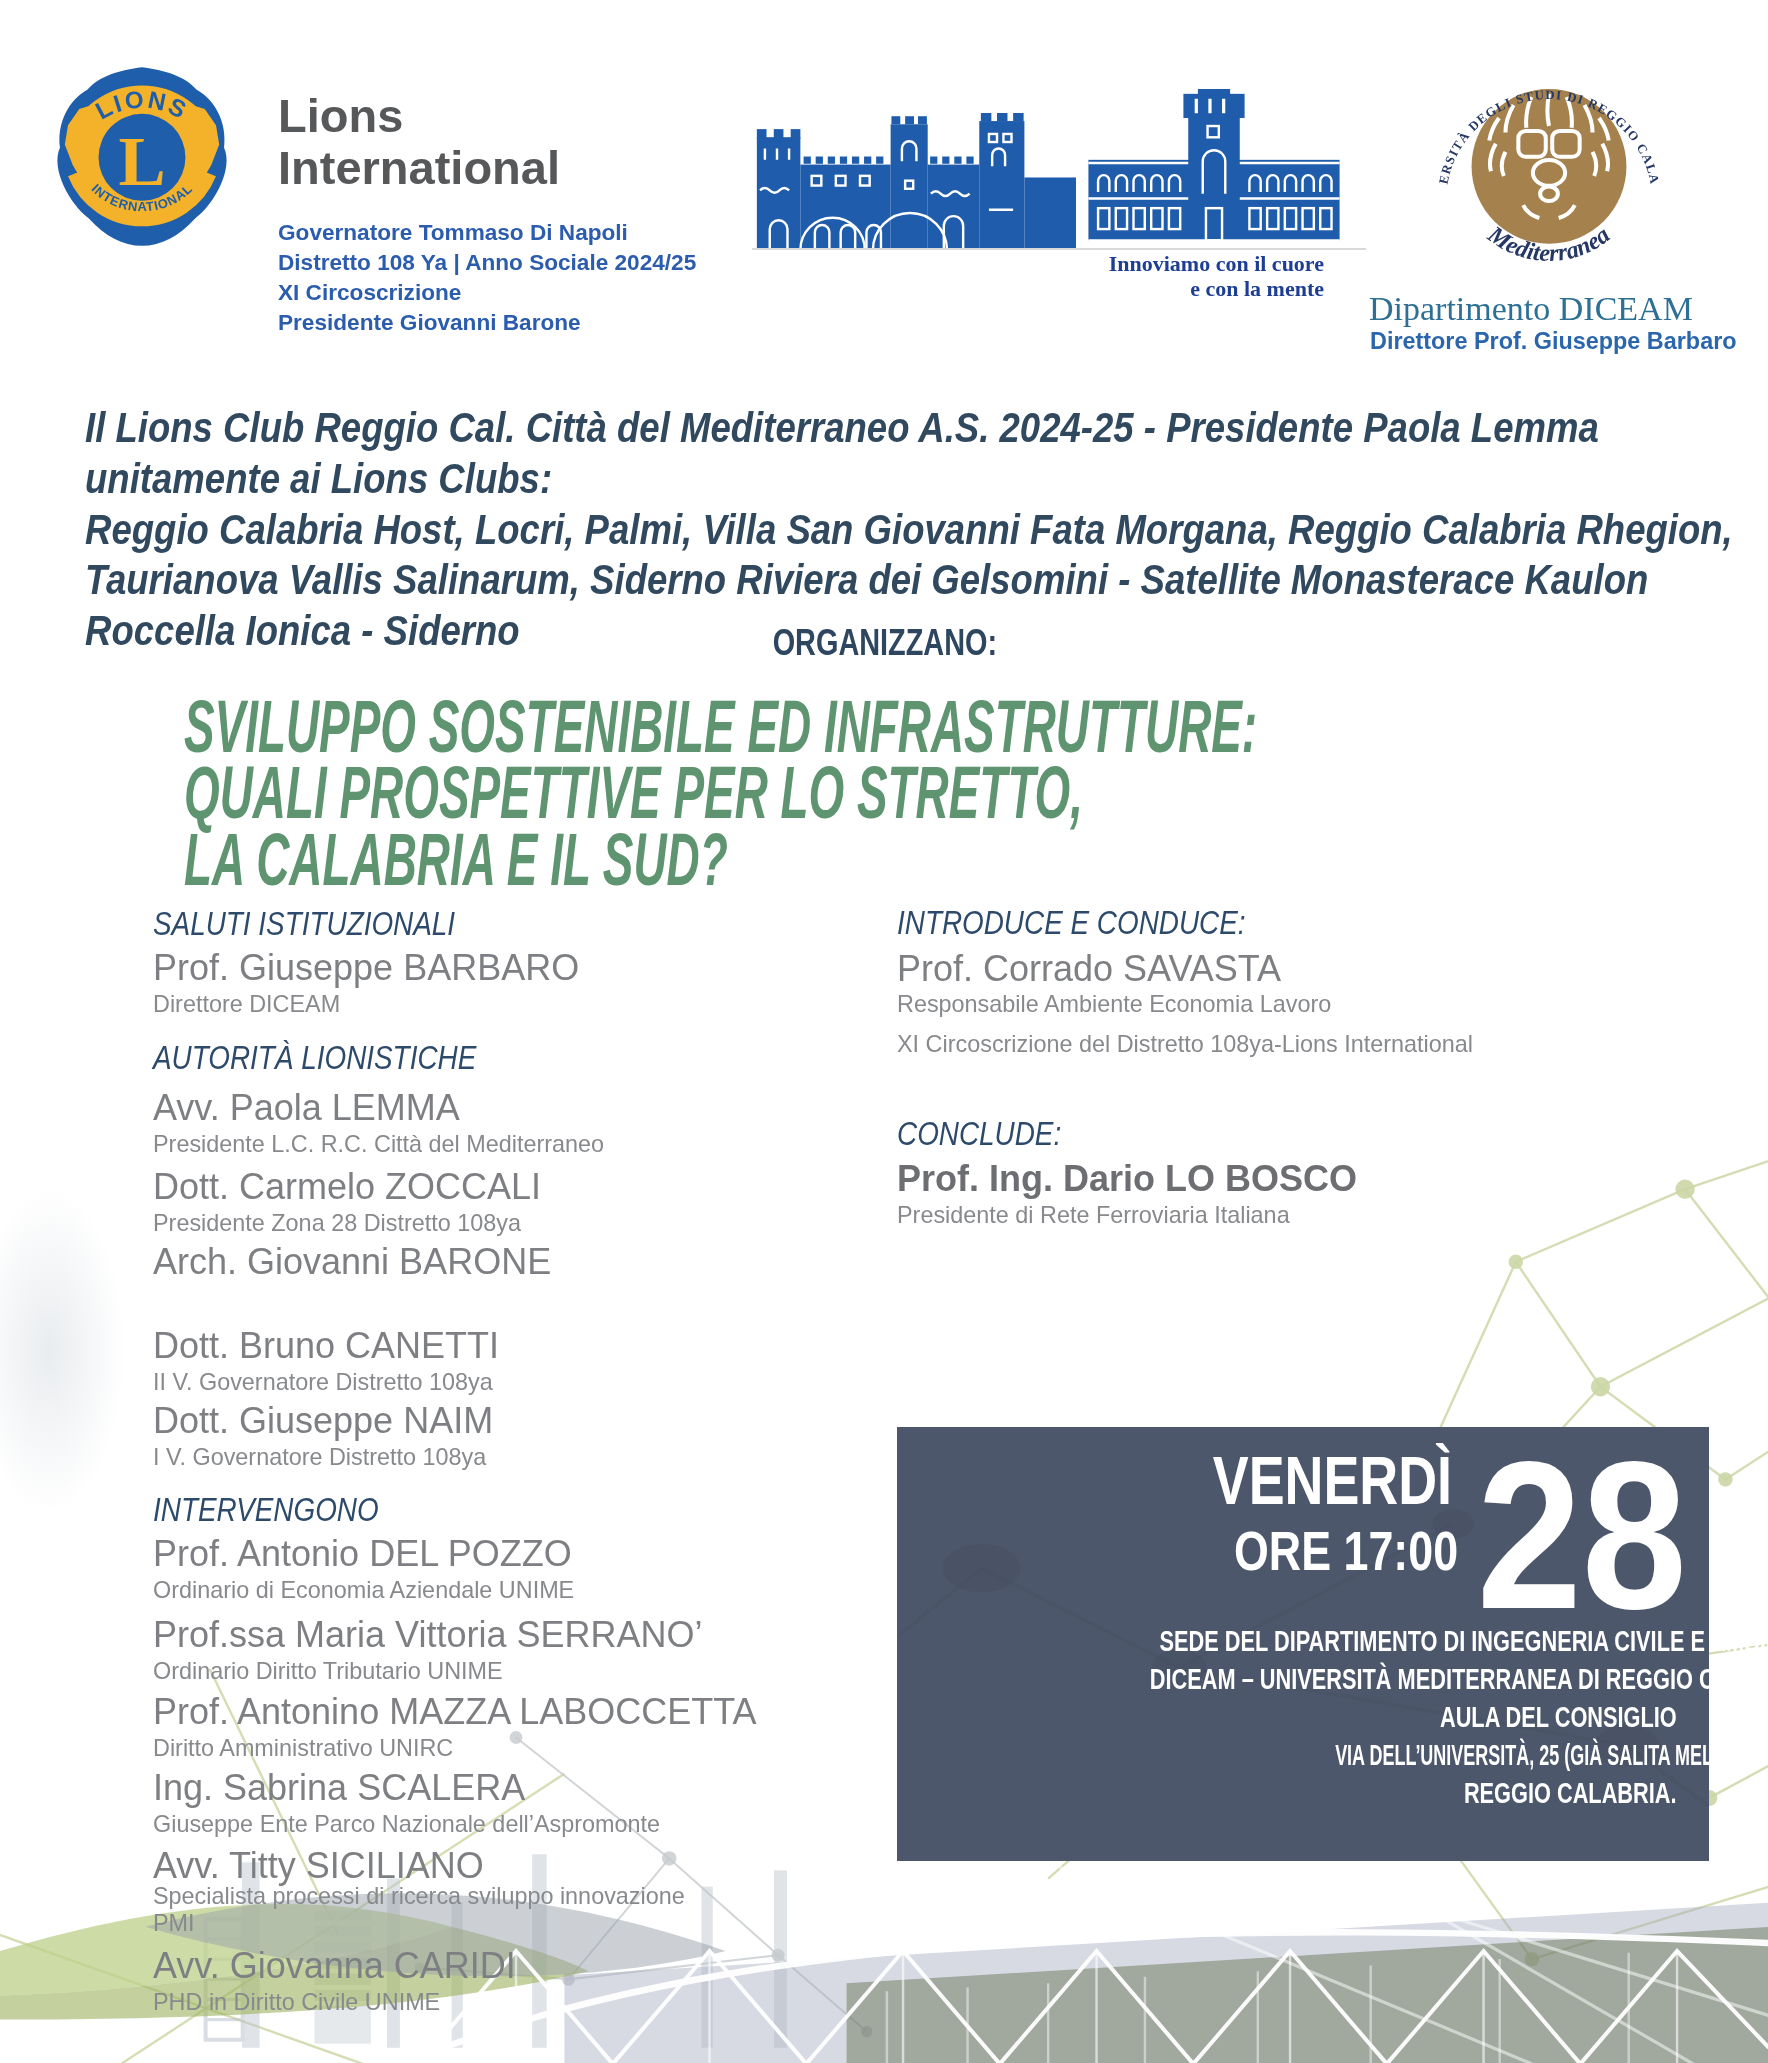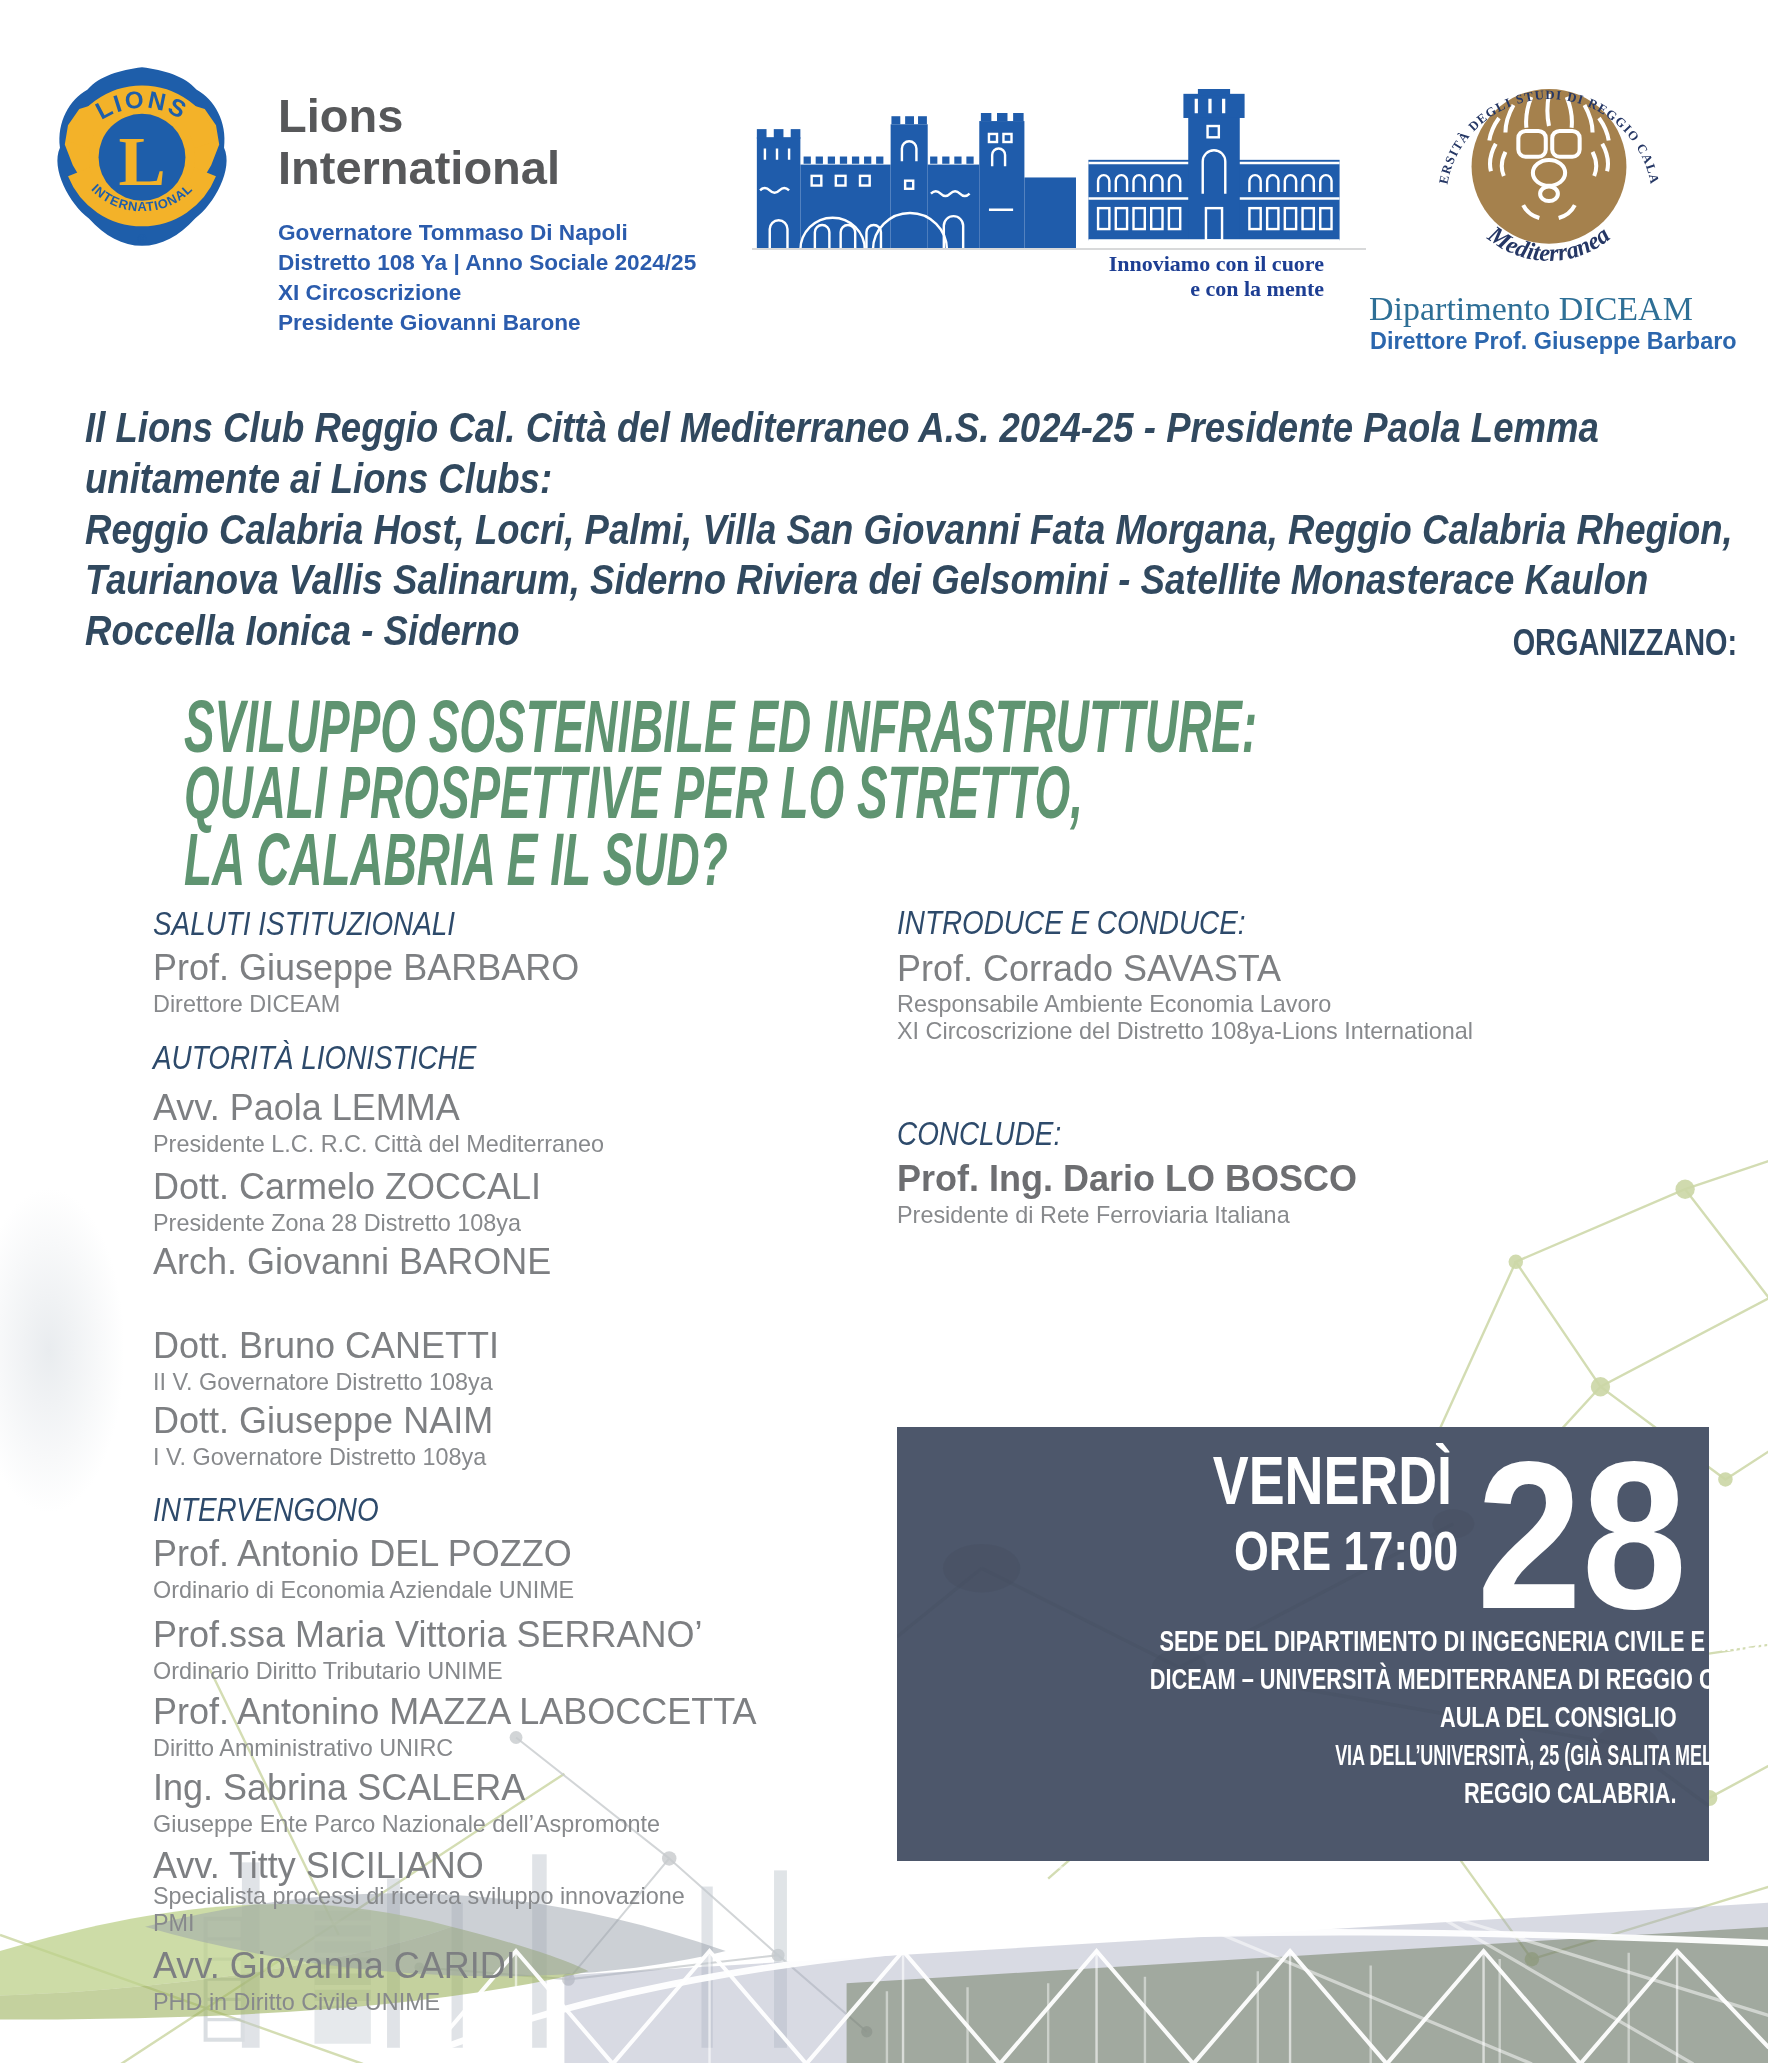--- a/index.html
+++ b/index.html
@@ -22,21 +22,21 @@
   .brand{left:278px;top:90px;font-size:47px;font-weight:bold;line-height:1.1;color:var(--brand-gray)}
   .lions-sub{left:278px;top:218px;font-size:22.6px;font-weight:bold;color:var(--lions-blue);line-height:30px}
   .motto{left:1000px;top:252px;width:324px;text-align:right;font-family:"Liberation Serif",serif;
          font-weight:bold;color:var(--motto-navy);font-size:22px;line-height:1.12}
   .diceam{left:1369px;top:290px;font-family:"Liberation Serif",serif;font-size:34px;color:var(--diceam-teal)}
   .director{left:1370px;top:328px;font-size:23.4px;font-weight:bold;color:var(--director-blue)}
   .baseline{left:752px;top:248px;width:614px;height:1.6px;background:#d8d9da}
 
   
   .intro-line{left:85px;font-size:43px;font-weight:bold;font-style:italic;color:var(--intro-blue)}
-  .organize{left:0;right:0;top:622px;text-align:right;font-size:37px;font-weight:bold;color:#2e4660}
+  .organize{left:0;right:0;top:622px;text-align:center;font-size:37px;font-weight:bold;color:#2e4660}
 
   
   .title-line{left:184px;font-size:74px;font-weight:bold;font-style:italic;color:var(--title-green)}
 
   
   .heading{font-size:34px;font-weight:normal;font-style:italic;color:var(--heading-blue)}
   .entry{position:absolute;width:774px}
   .name{font-size:36px;color:var(--name-gray);line-height:35px}
   .role{font-size:23.4px;color:var(--role-gray);line-height:27px;margin-top:6.4px}
   .name.bold{font-weight:bold;color:var(--conclude-name-gray)}
@@ -335,21 +335,21 @@
   </div>
   <div class="entry" style="left:153px;top:1948px">
     <div class="name">Avv. Giovanna CARIDI</div>
     <div class="role">PHD in Diritto Civile UNIME</div>
   </div>
 
   <div class="abs heading" style="left:897px;top:903px"><span class="cx" style="--sx:.82">INTRODUCE  E CONDUCE:</span></div>
   <div class="entry" style="left:897px;top:951px;width:822px">
     <div class="name">Prof. Corrado SAVASTA</div>
     <div class="role" style="margin-top:4.8px">Responsabile Ambiente Economia Lavoro</div>
-    <div class="role" style="margin-top:0">XI Circoscrizione del Distretto 108ya-Lions International</div>
+    <div class="role" style="margin-top:13px">XI Circoscrizione del Distretto 108ya-Lions International</div>
   </div>
 
   <div class="abs heading" style="left:897px;top:1114px"><span class="cx" style="--sx:.82">CONCLUDE:</span></div>
   <div class="entry" style="left:897px;top:1161px;width:822px">
     <div class="name bold">Prof. Ing. Dario LO BOSCO</div>
     <div class="role">Presidente di Rete Ferroviaria Italiana</div>
   </div>
 
   <div class="abs event-box">
     <svg class="abs" style="left:0;top:0" width="812" height="434" viewBox="0 0 1007 538">

